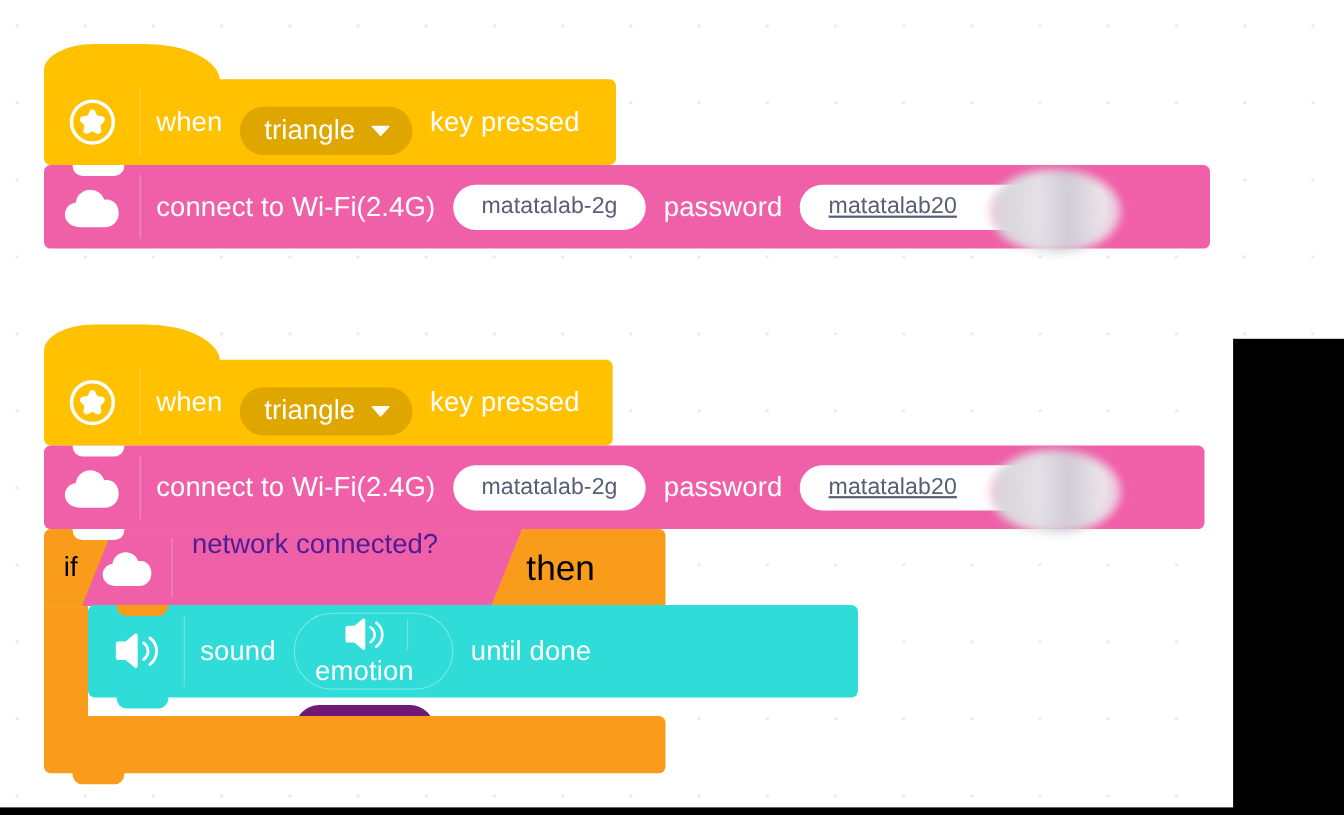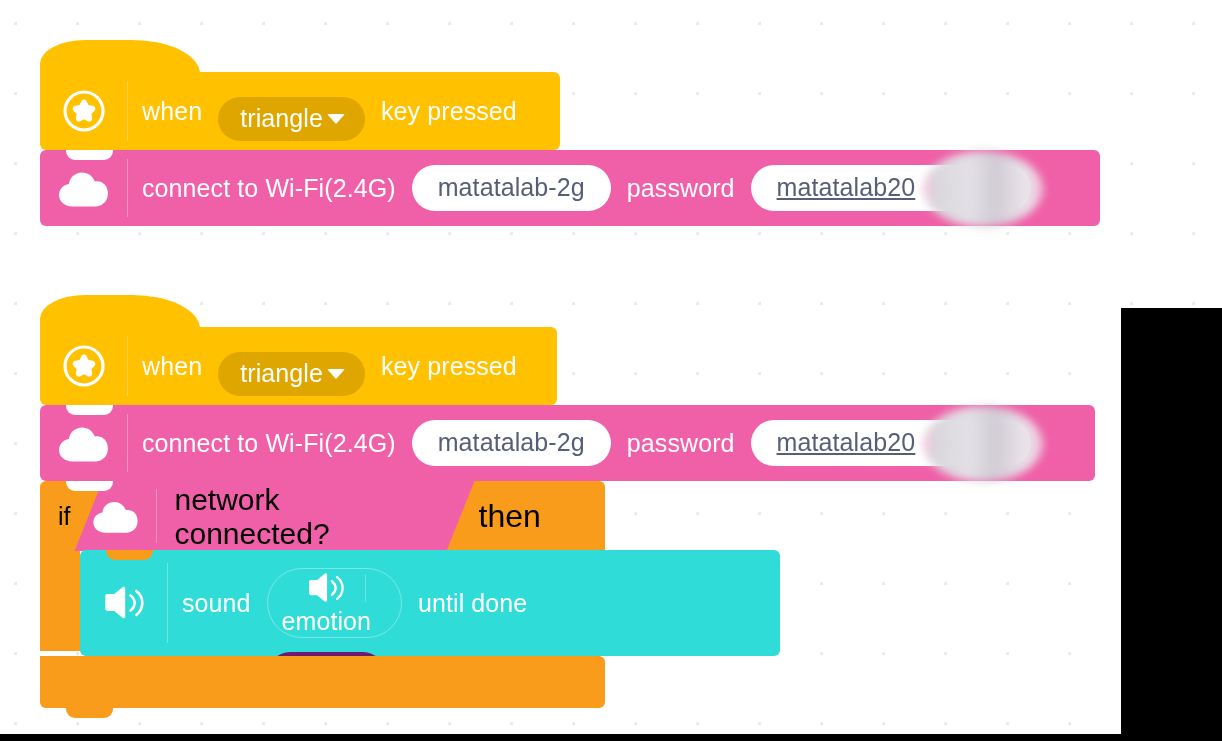--- a/index.html
+++ b/index.html
@@ -129,21 +129,21 @@
     background: #f99c1c;
     border-bottom-left-radius: 9px;
     border-bottom-right-radius: 9px;
   }
   .c-body { display: flex; }
 
   
   .cyan {
     background: #29d9d5;
     background: #2fdcd8;
-    height: 106px;
+    height: 84px;
     border-radius: 6px;
     padding-right: 18px;
     position: relative;
     text-align: center;
   }
   .cyan-notch {
     position: absolute;
     left: 26px; top: 0;
     width: 47px; height: 10px;
     background: #f99c1c;
@@ -157,37 +157,37 @@
     left: 26px; bottom: -10px;
     width: 47px; height: 11px;
     background: #2fdcd8;
     border-bottom-left-radius: 9px;
     border-bottom-right-radius: 9px;
   }
 
   
   .hex {
     display: flex;
-    align-items: flex-end;
+    align-items: flex-start;
     background: #f060a8;
     height: 70px;
-    color: #000000;
-    font-size: 30px;
+    color: #4c1d95;
+    font-size: 25px;
     padding: 0 22px 0 0;
     clip-path: polygon(28px 0, 100% 0, calc(100% - 28px) 100%, 0 100%);
     position: relative;
   }
   .hex .icon-cell { width: 82px; min-width: 82px; }
   .hex-text { padding-left: 18px; padding-right: 16px; }
 
   
   .dd {
     display: inline-flex;
     align-items: center;
-    gap: 4px;
+    gap: 14px;
     border-radius: 999px;
     padding: 7px 20px 8px 22px;
     font-size: 25px;
     color: #ffffff;
     white-space: nowrap;
     margin-top: 16px;
   }
   .dd-yellow { background: #e0a600; }
   .dd-cyan   { background: #701a75; }
   .caret {
@@ -198,21 +198,21 @@
     border-radius: 2px;
   }
 
   
   .txt {
     display: inline-flex;
     align-items: center;
     background: #ffffff;
     border-radius: 999px;
     color: #575e75;
-    font-size: 25px;
+    font-size: 21px;
     padding: 8px 26px 9px 26px;
     white-space: nowrap;
     position: relative;
   }
   .txt.pwd { min-width: 280px; text-decoration: underline; }
 
   
   .redact {
     position: absolute;
     right: -12px; top: -14px;

